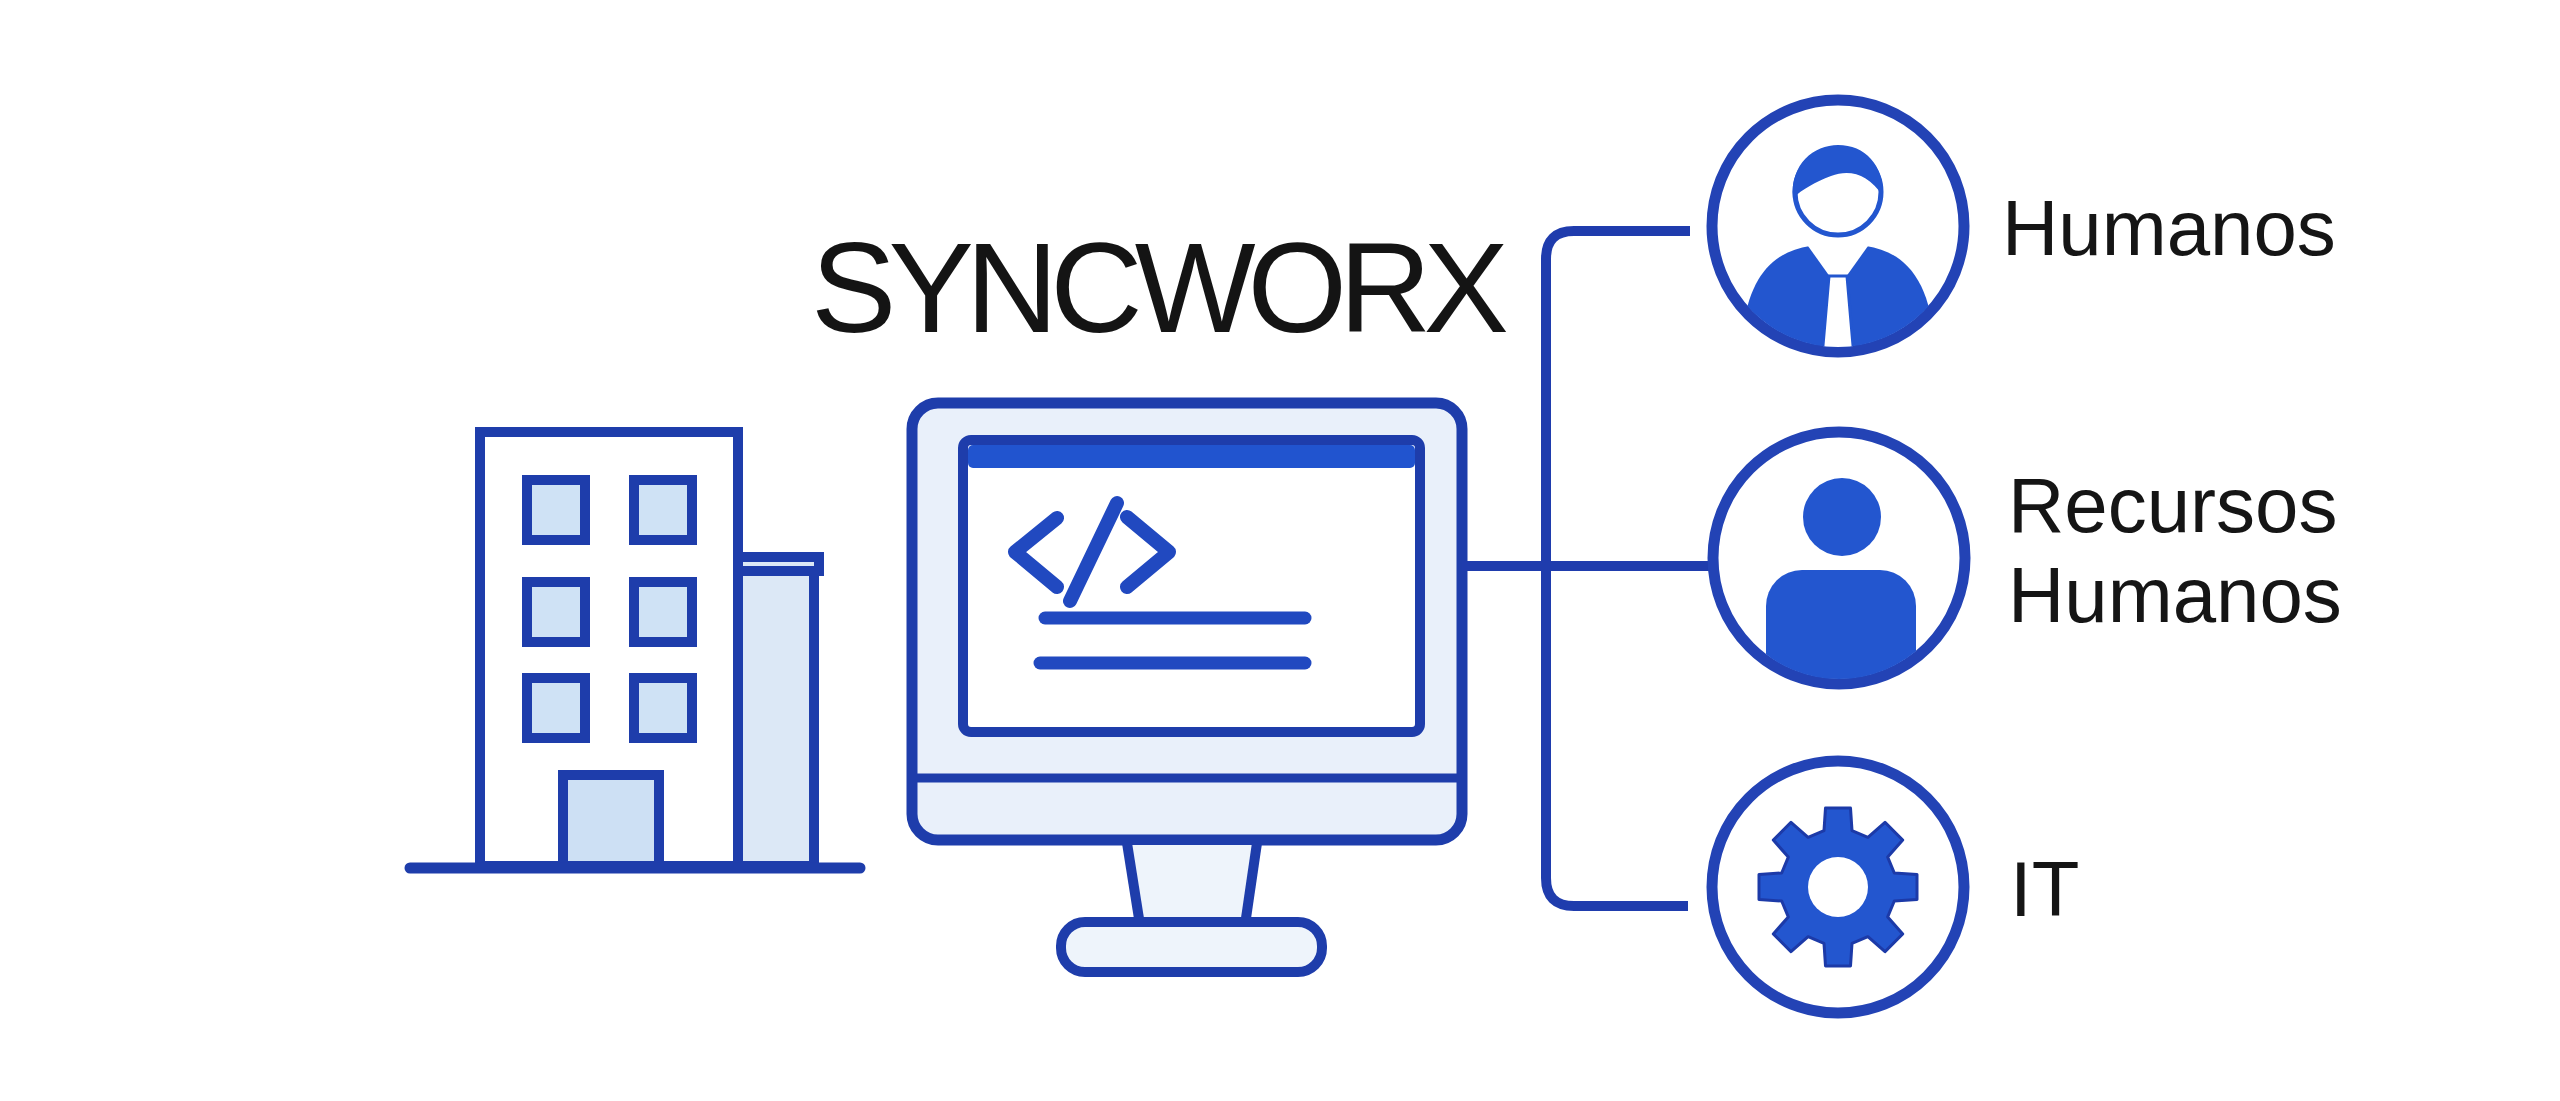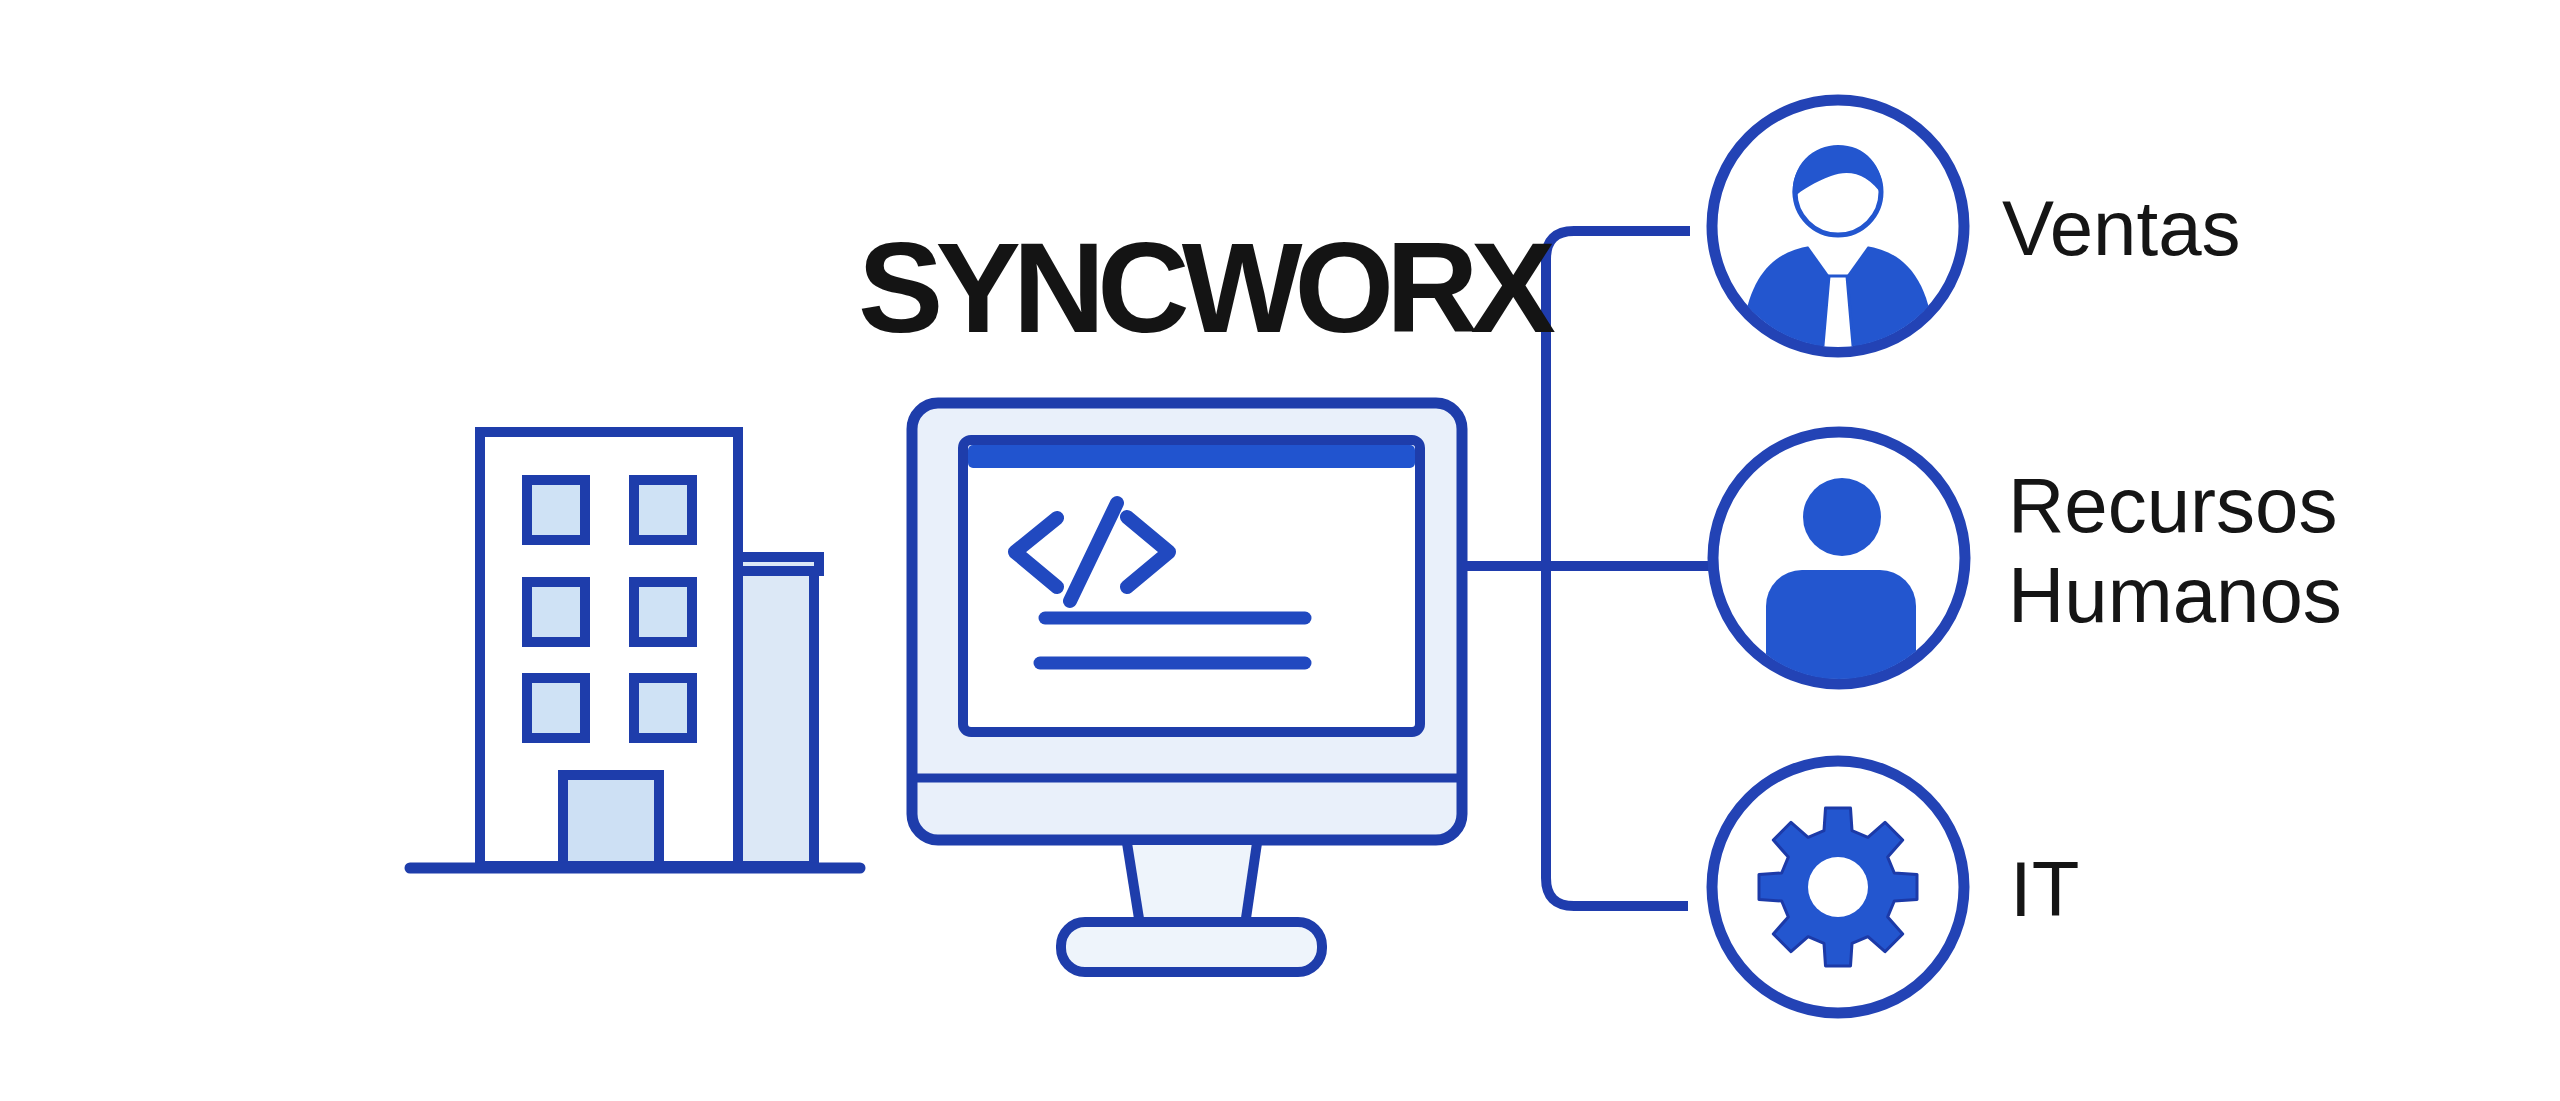--- a/index.html
+++ b/index.html
@@ -6,23 +6,23 @@
   .canvas{
     position:relative;
     width:2560px;height:1101px;
     background:#ffffff;
     overflow:hidden;
     font-family:"Liberation Sans", sans-serif;
   }
   .art{position:absolute;left:0;top:0;width:2560px;height:1101px;}
   .title{
     position:absolute;
-    left:858px;top:224px;width:684px;
+    left:811px;top:224px;width:684px;
     font-size:128px;line-height:128px;
-    font-weight:bold;
+    font-weight:normal;
     letter-spacing:-8px;
     color:#141414;
     text-align:center;
     white-space:nowrap;
   }
   .branch-label{
     position:absolute;
     font-size:78px;line-height:90px;
     font-weight:400;
     color:#151515;
@@ -127,19 +127,19 @@
                   14,56.3 12.5,79 -12.5,79 -14,56.3 -29.9,49.7 -47,64.7 -64.7,47 -49.7,29.9
                   -56.3,14 -79,12.5 -79,-12.5 -56.3,-14 -49.7,-29.9 -64.7,-47 -47,-64.7 -29.9,-49.7
                   -14,-56.3 -12.5,-79 12.5,-79 14,-56.3 29.9,-49.7 47,-64.7 64.7,-47 49.7,-29.9"></polygon>
         <circle cx="0" cy="0" r="30" fill="#ffffff"></circle>
       </g>
     </g>
   </svg>
 
   <div class="title">SYNCWORX</div>
 
-  <div class="branch-label label-ventas">Ventas</div>
+  <div class="branch-label label-ventas">Humanos</div>
 
   <div class="branch-label label-rh">Recursos Humanos</div>
 
   <div class="branch-label label-it">IT</div>
 
 </div>
 
 </body></html>

